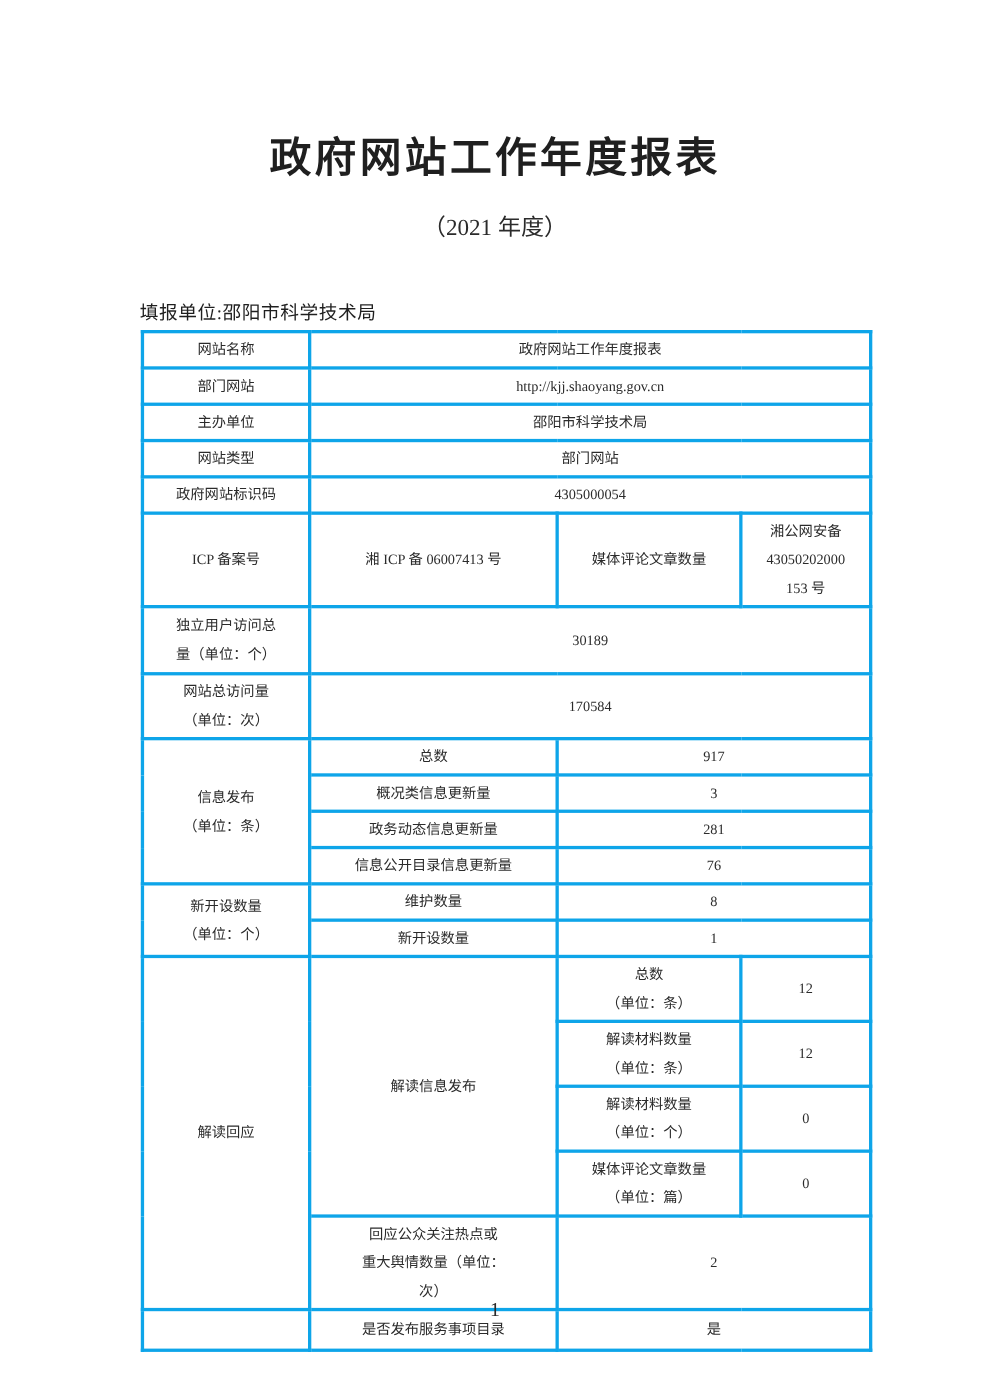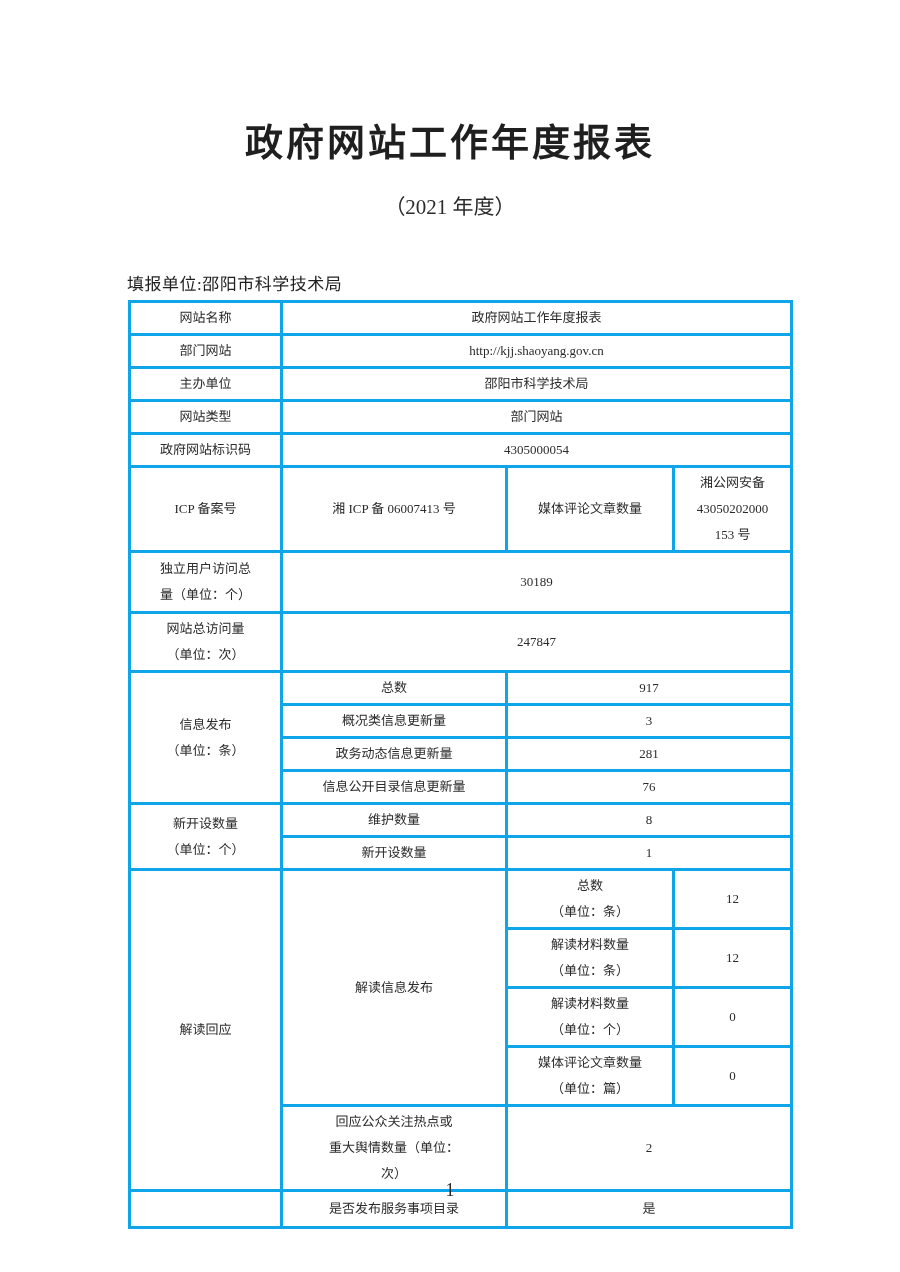--- a/index.html
+++ b/index.html
@@ -130,21 +130,21 @@
 153 号</td>
       </tr>
       <tr class="h61">
         <td>独立用户访问总
 量（单位：个）</td>
         <td colspan="3">30189</td>
       </tr>
       <tr class="h52">
         <td>网站总访问量
 （单位：次）</td>
-        <td colspan="3">247847</td>
+        <td colspan="3">170584</td>
       </tr>
 
       <tr class="h30">
         <td rowspan="4">信息发布
 （单位：条）</td>
         <td>总数</td>
         <td colspan="2">917</td>
       </tr>
       <tr class="h30">
         <td>概况类信息更新量</td>

